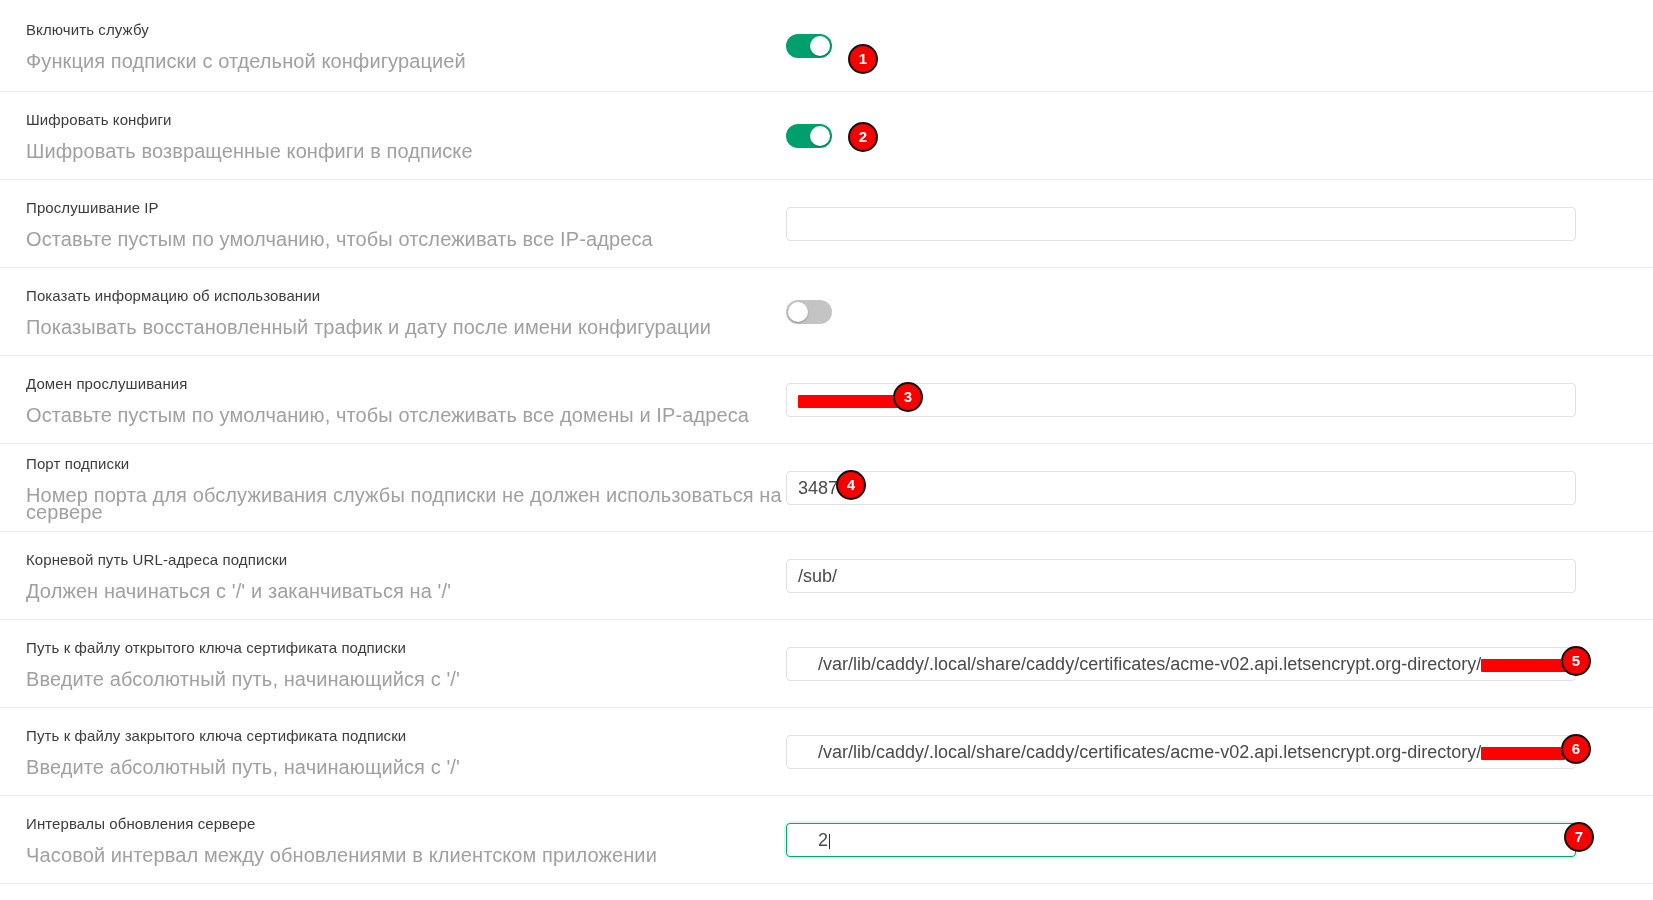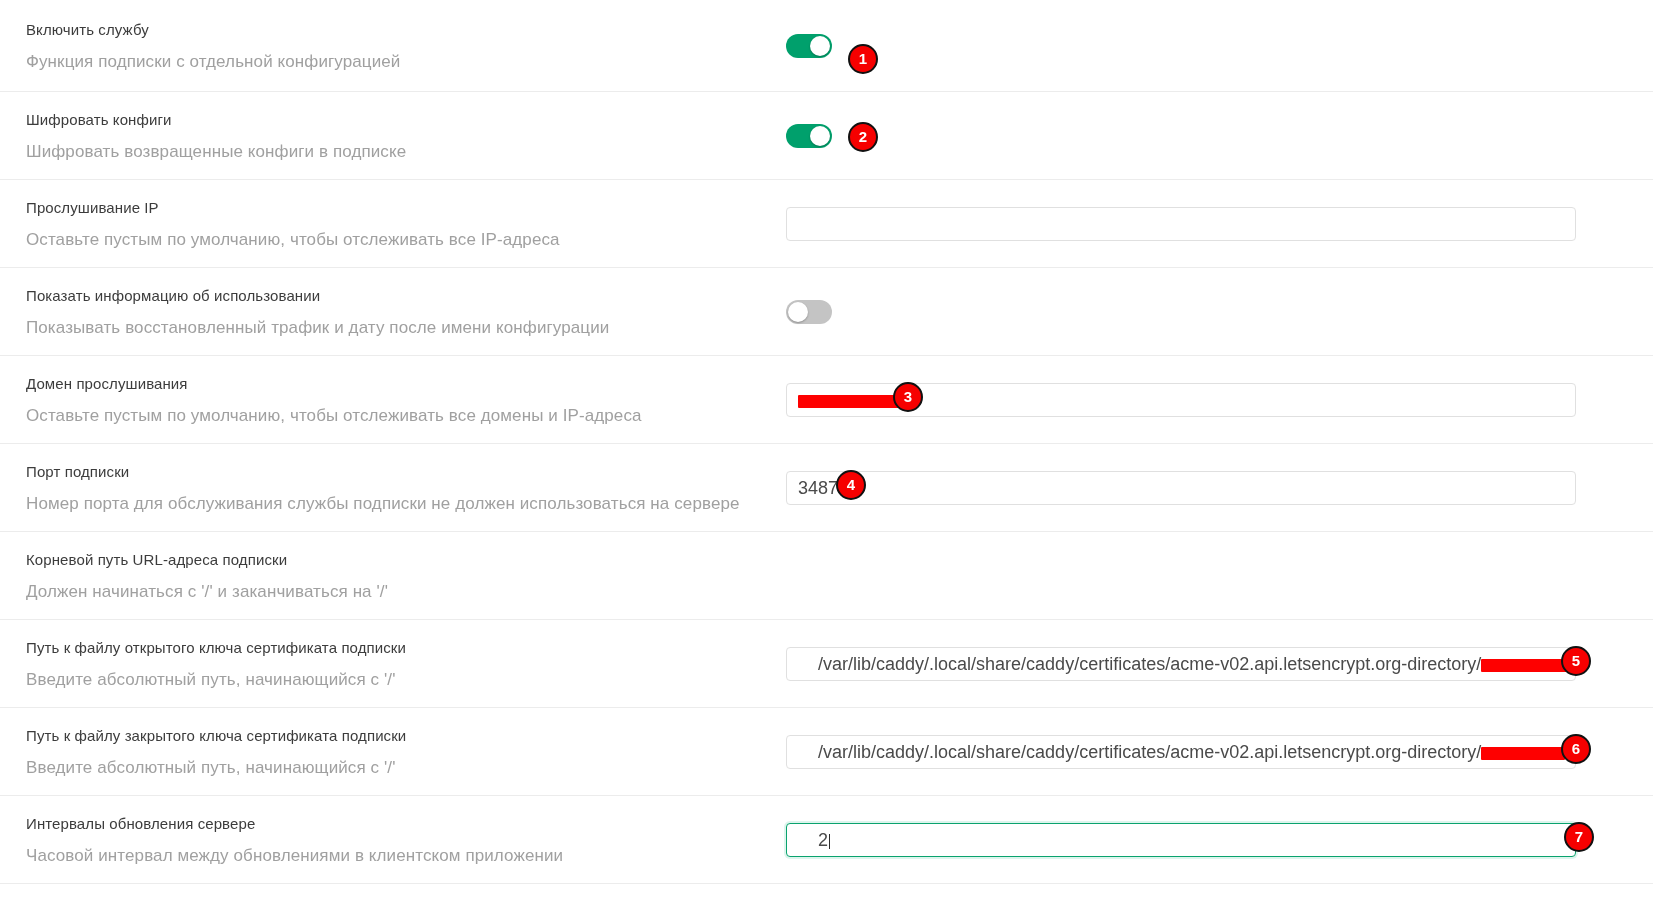--- a/index.html
+++ b/index.html
@@ -40,21 +40,21 @@
     gap: 14px;
   }
 
   .row-label {
     font-size: 15px;
     line-height: 18px;
     color: #3c3c3c;
     letter-spacing: 0.1px;
   }
   .row-desc {
-    font-size: 17px;
+    font-size: 20px;
     line-height: 17px;
     color: #a0a0a0;
     letter-spacing: 0.1px;
   }
 
   .row-control {
     flex: 1 1 auto;
     display: flex;
     align-items: center;
     position: relative;
@@ -223,20 +223,23 @@
       <div class="text-input">34876</div>
       <div class="badge" style="left:50px; top:-1px;">4</div>
     </div>
   </div>
 
   <div class="setting-row">
     <div class="row-text">
       <div class="row-label">Корневой путь URL-адреса подписки</div>
       <div class="row-desc">Должен начинаться с '/' и заканчиваться на '/'</div>
     </div>
+    <div class="row-control">
+      <div class="text-input">/sub/</div>
+    </div>
   </div>
 
   <div class="setting-row">
     <div class="row-text">
       <div class="row-label">Путь к файлу открытого ключа сертификата подписки</div>
       <div class="row-desc">Введите абсолютный путь, начинающийся с '/'</div>
     </div>
     <div class="row-control">
       <div class="text-input"><span class="input-text">/var/lib/caddy/.local/share/caddy/certificates/acme-v02.api.letsencrypt.org-directory/</span><span class="redact w-a"></span><span class="input-text">/</span><span class="redact w-b"></span><span class="input-text">.crt</span></div>
       <div class="badge" style="left:775px; top:-1px;">5</div>

